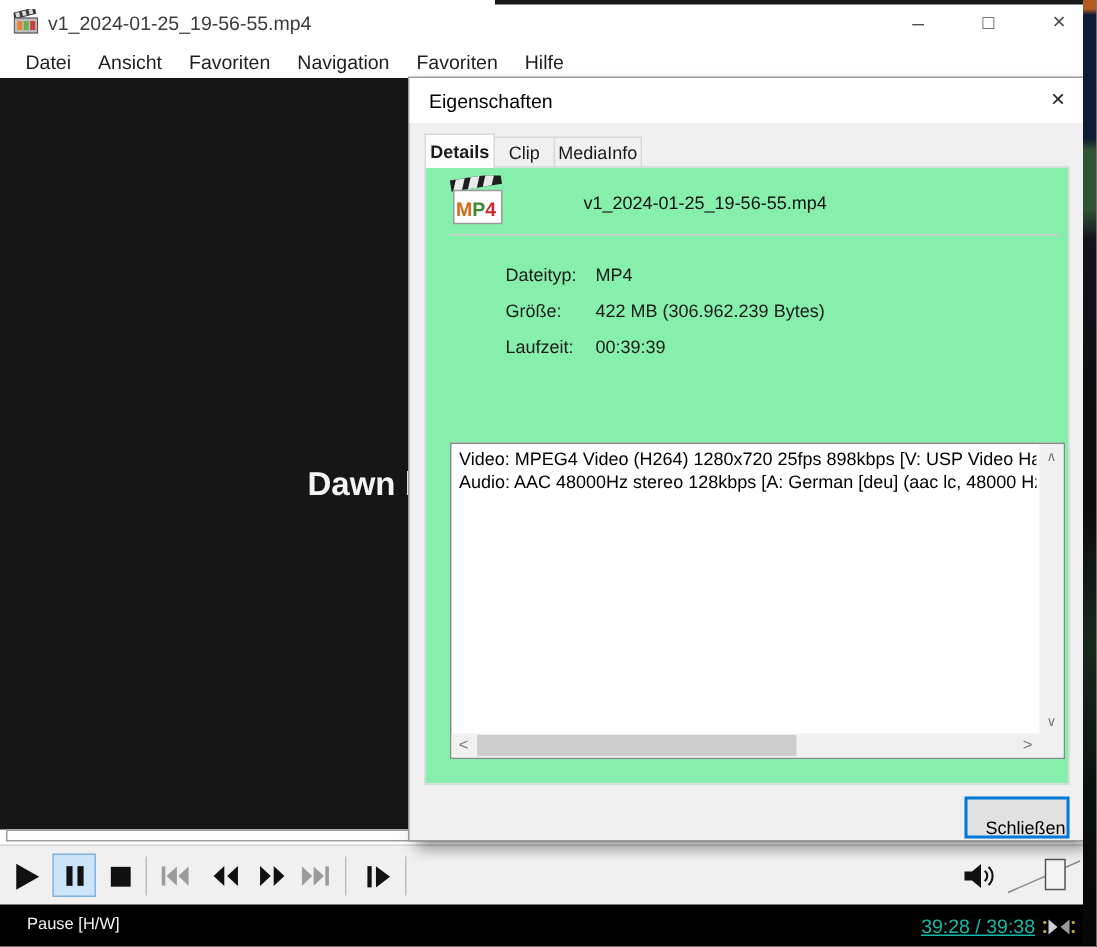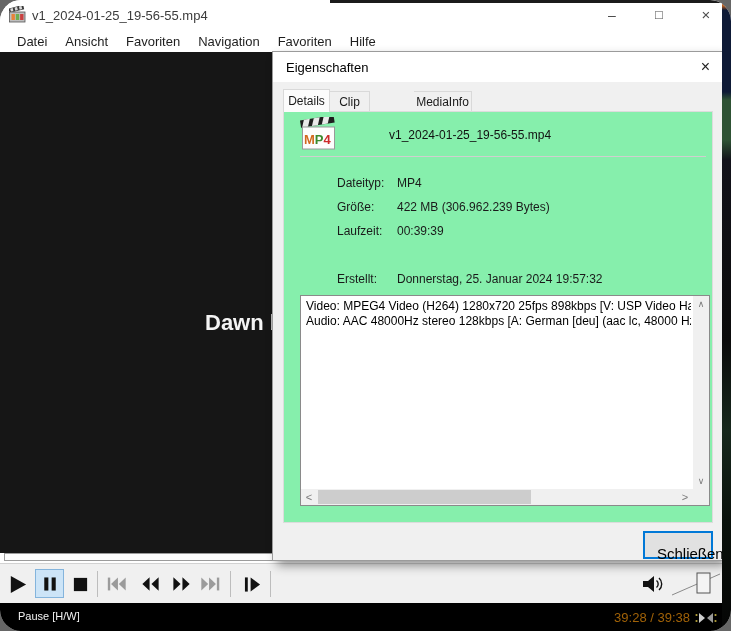--- a/index.html
+++ b/index.html
@@ -1,17 +1,17 @@
 <!DOCTYPE html>
 <html style="--accent: #0078d7; --toolbar-active-bg: #cce4f7; --toolbar-active-border: #84b4dc; --statusbar-bg: #000000; --video-bg: #161616;"><head>
 <meta charset="utf-8">
 <style>
   html,body{margin:0;padding:0;background:#666;}
   .screen{position:relative;width:731px;height:631px;overflow:hidden;background:#fff;
-          font-family:"Liberation Sans",sans-serif;border-radius:21px;-webkit-font-smoothing:antialiased;}
+          font-family:"Liberation Sans",sans-serif;-webkit-font-smoothing:antialiased;}
 
   
   .titlebar{position:absolute;left:0;top:0;width:722px;height:30px;background:#fff;}
   .app-icon{position:absolute;left:9px;top:6px;width:17px;height:17px;}
   .title-text{position:absolute;left:32px;top:8px;font-size:13px;color:#3c3c3c;white-space:nowrap;}
   .winbtn{position:absolute;top:0;width:32px;height:30px;text-align:center;line-height:30px;
           font-size:14px;color:#4d4d4d;cursor:default;}
   .winbtn.min{right:94px;}
   .winbtn.max{right:47px;font-size:13px;}
   .winbtn.cls{right:0;font-size:15px;}
@@ -33,40 +33,40 @@
   .cbtn.dim{color:#9b9b9b;}
   .pause-wrap{position:absolute;left:35px;top:5px;width:29px;height:29px;box-sizing:border-box;
         background:var(--toolbar-active-bg,#cce4f7);border:1px solid var(--toolbar-active-border,#84b4dc);
         display:flex;align-items:center;justify-content:center;color:#111;}
   .csep{position:absolute;top:7px;width:1px;height:26px;background:#bdbdbd;}
   .vol-icon{position:absolute;left:640px;top:7px;width:26px;height:26px;color:#111;}
   .vol-slider{position:absolute;left:670px;top:6px;width:52px;height:28px;}
 
   .statusbar{position:absolute;left:0;top:603px;width:722px;height:28px;background:#000;}
   .status-left{position:absolute;left:18px;top:7px;font-size:11px;color:#f2f2f2;}
-  .status-time{position:absolute;right:32px;top:7px;font-size:13px;color:#a16207;}
+  .status-time{position:absolute;right:32px;top:7px;font-size:13px;color:#14b8a6;text-decoration:underline;}
   .status-audio{position:absolute;right:5px;top:8px;width:22px;height:14px;}
 
   .topstrip{position:absolute;left:330px;top:0;width:392px;height:3px;background:#1b1b1b;z-index:5;}
   .wallpaper{position:absolute;left:722px;top:0;width:9px;height:631px;z-index:6;
      background:linear-gradient(180deg,#b35a1e 0px,#b35a1e 6px,#0e1a36 10px,#0e1a36 92px,
        #2e5234 100px,#2e5234 140px,#12121a 160px,#0b0b0b 340px,#17281d 430px,#0a120c 520px,#050505 100%);}
 
   
   .dialog{position:absolute;left:273px;top:52px;width:449px;height:508px;background:#f0f0f0;z-index:4;
           box-shadow:0 0 0 1px #9b9b9b,4px 5px 10px rgba(0,0,0,.45);}
   .dlg-title{position:absolute;left:0;top:0;width:100%;height:30px;background:#fff;}
   .dlg-title-text{position:absolute;left:13px;top:8px;font-size:13px;color:#000;}
   .dlg-close{position:absolute;right:12px;top:6px;font-size:16px;color:#222;line-height:18px;}
   .tab{position:absolute;font-size:12px;color:#1a1a1a;text-align:center;background:#f0f0f0;
        border:1px solid #d9d9d9;box-sizing:border-box;}
   .tab.t-active{left:10px;top:37px;width:47px;height:23px;line-height:22px;background:#fcfcfc;
-       border-bottom:none;z-index:3;}
+       border-bottom:none;z-index:3;font-weight:bold;}
   .tab.t1{left:57px;top:39px;width:40px;height:21px;line-height:20px;border-left:none;}
-  .tab.t2{left:97px;top:39px;width:58px;height:21px;line-height:20px;border-left:none;margin-left:44px;}
+  .tab.t2{left:97px;top:39px;width:58px;height:21px;line-height:20px;border-left:none;}
   .tabpage{position:absolute;left:10px;top:59px;width:430px;height:412px;background:#86efac;
        border:1px solid #dcdcdc;box-sizing:border-box;}
   .file-icon{position:absolute;left:16px;top:5px;width:38px;height:34px;}
   .file-name{position:absolute;left:105px;top:16px;font-size:12px;color:#111;}
   .divider{position:absolute;left:16px;top:44px;width:406px;height:1px;background:#cfcfcf;}
   .frow{position:absolute;left:0;width:100%;height:14px;}
   .flabel{position:absolute;left:17px;font-size:12px;color:#1a1a1a;margin-left:36px;}
   .fvalue{position:absolute;left:113px;font-size:12px;color:#1a1a1a;white-space:nowrap;}
   .infobox{position:absolute;left:16px;top:183px;width:410px;height:211px;background:#fff;
        border:1px solid #8a8a8a;box-sizing:border-box;}
@@ -74,21 +74,21 @@
   .info-line{font-size:12px;line-height:15px;color:#000;white-space:pre;}
   .vscroll{position:absolute;right:0;top:0;width:16px;bottom:16px;background:#f0f0f0;}
   .hscroll{position:absolute;left:0;bottom:0;right:16px;height:16px;background:#f0f0f0;}
   .sb-btn{position:absolute;width:16px;height:16px;text-align:center;line-height:16px;
        font-size:9px;color:#7a7a7a;}
   .sb-up{top:0;left:0;} .sb-down{bottom:0;left:0;}
   .sb-left{left:0;top:0;font-size:11px;} .sb-right{right:0;top:0;font-size:11px;}
   .sb-thumb-h{position:absolute;left:17px;top:1px;width:213px;height:14px;background:#cdcdcd;}
   .sb-corner{position:absolute;right:0;bottom:0;width:16px;height:16px;background:#f0f0f0;}
   .close-btn{position:absolute;left:370px;top:479px;width:70px;height:25px;background:#e1e1e1;
-       border:2px solid var(--accent,#0078d7);box-sizing:border-box;font-size:15px;color:#000;
+       border:2px solid var(--accent,#0078d7);box-sizing:border-box;font-size:12px;color:#000;
        font-family:"Liberation Sans",sans-serif;padding:12px;}
 </style>
 </head>
 <body>
 
 <div class="screen">
 
   <div class="titlebar">
     <svg class="app-icon" viewBox="0 0 17 17">
       <g transform="rotate(-14 2 6)">
@@ -233,24 +233,20 @@
         <span class="fvalue">MP4</span>
       </div>
       <div class="frow" style="top:88px">
         <span class="flabel">Größe:</span>
         <span class="fvalue">422 MB (306.962.239 Bytes)</span>
       </div>
       <div class="frow" style="top:112px">
         <span class="flabel">Laufzeit:</span>
         <span class="fvalue">00:39:39</span>
       </div>
-      <div class="frow" style="top:160px">
-        <span class="flabel">Erstellt:</span>
-        <span class="fvalue">Donnerstag, 25. Januar 2024 19:57:32</span>
-      </div>
 
       <div class="infobox">
         <div class="info-text">
           <div class="info-line">Video: MPEG4 Video (H264) 1280x720 25fps 898kbps [V: USP Video Handler (h</div>
           <div class="info-line">Audio: AAC 48000Hz stereo 128kbps [A: German [deu] (aac lc, 48000 Hz, ste</div>
         </div>
         <div class="vscroll">
           <span class="sb-btn sb-up">∧</span>
           <span class="sb-btn sb-down">∨</span>
         </div>

